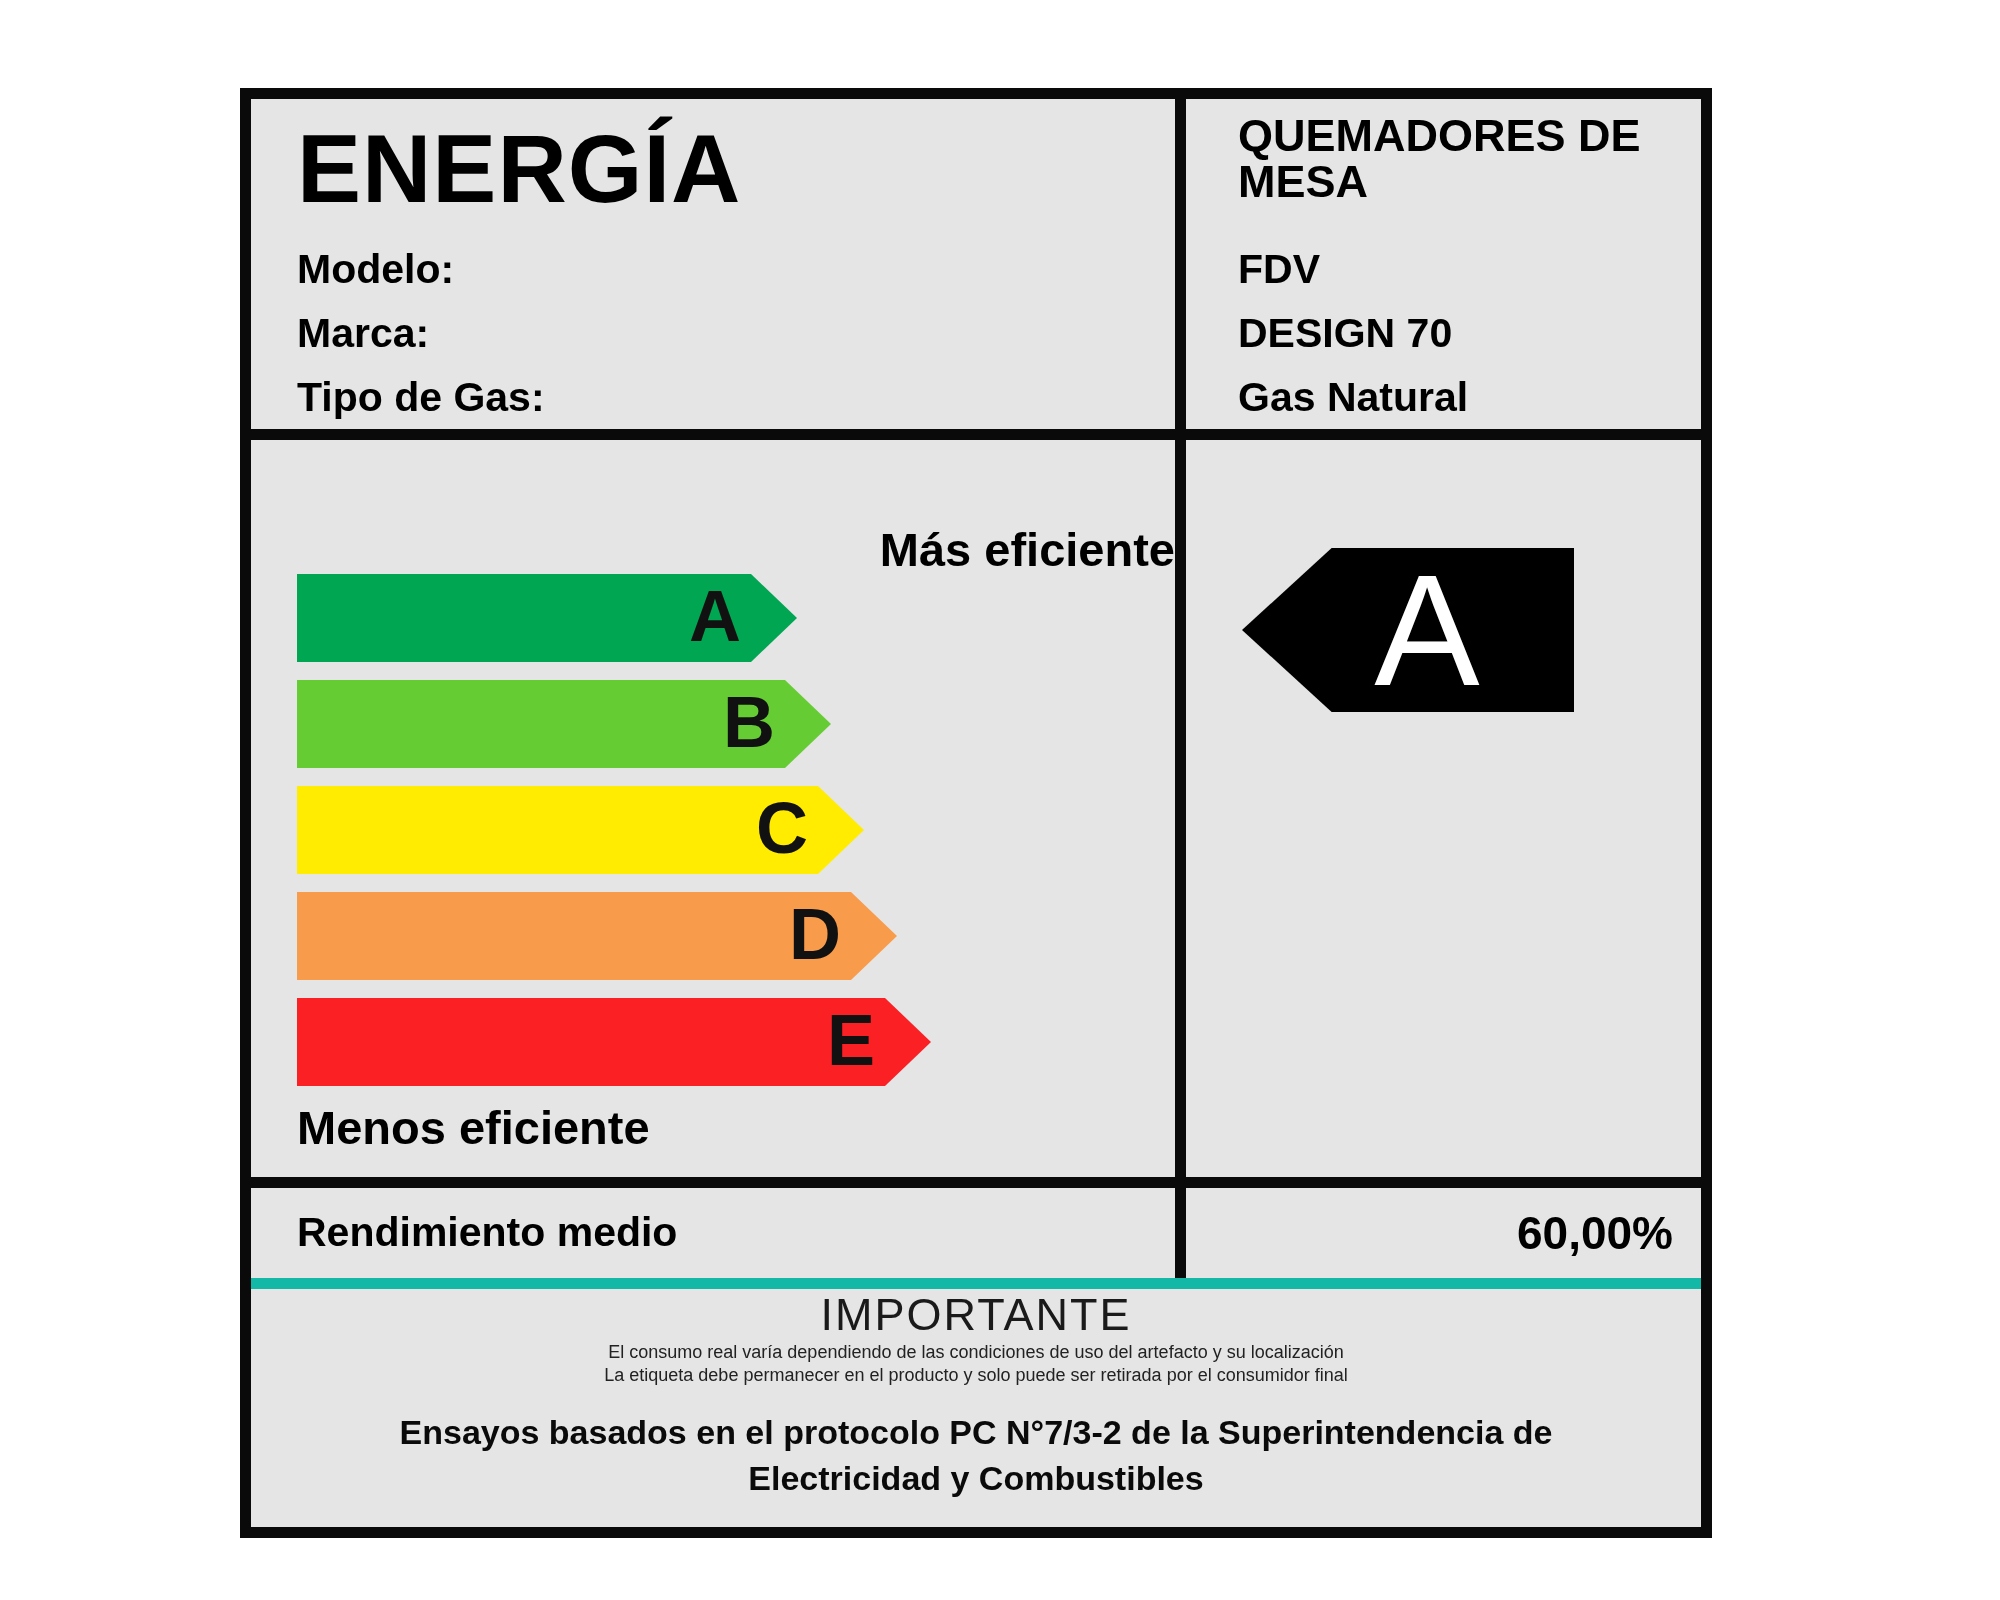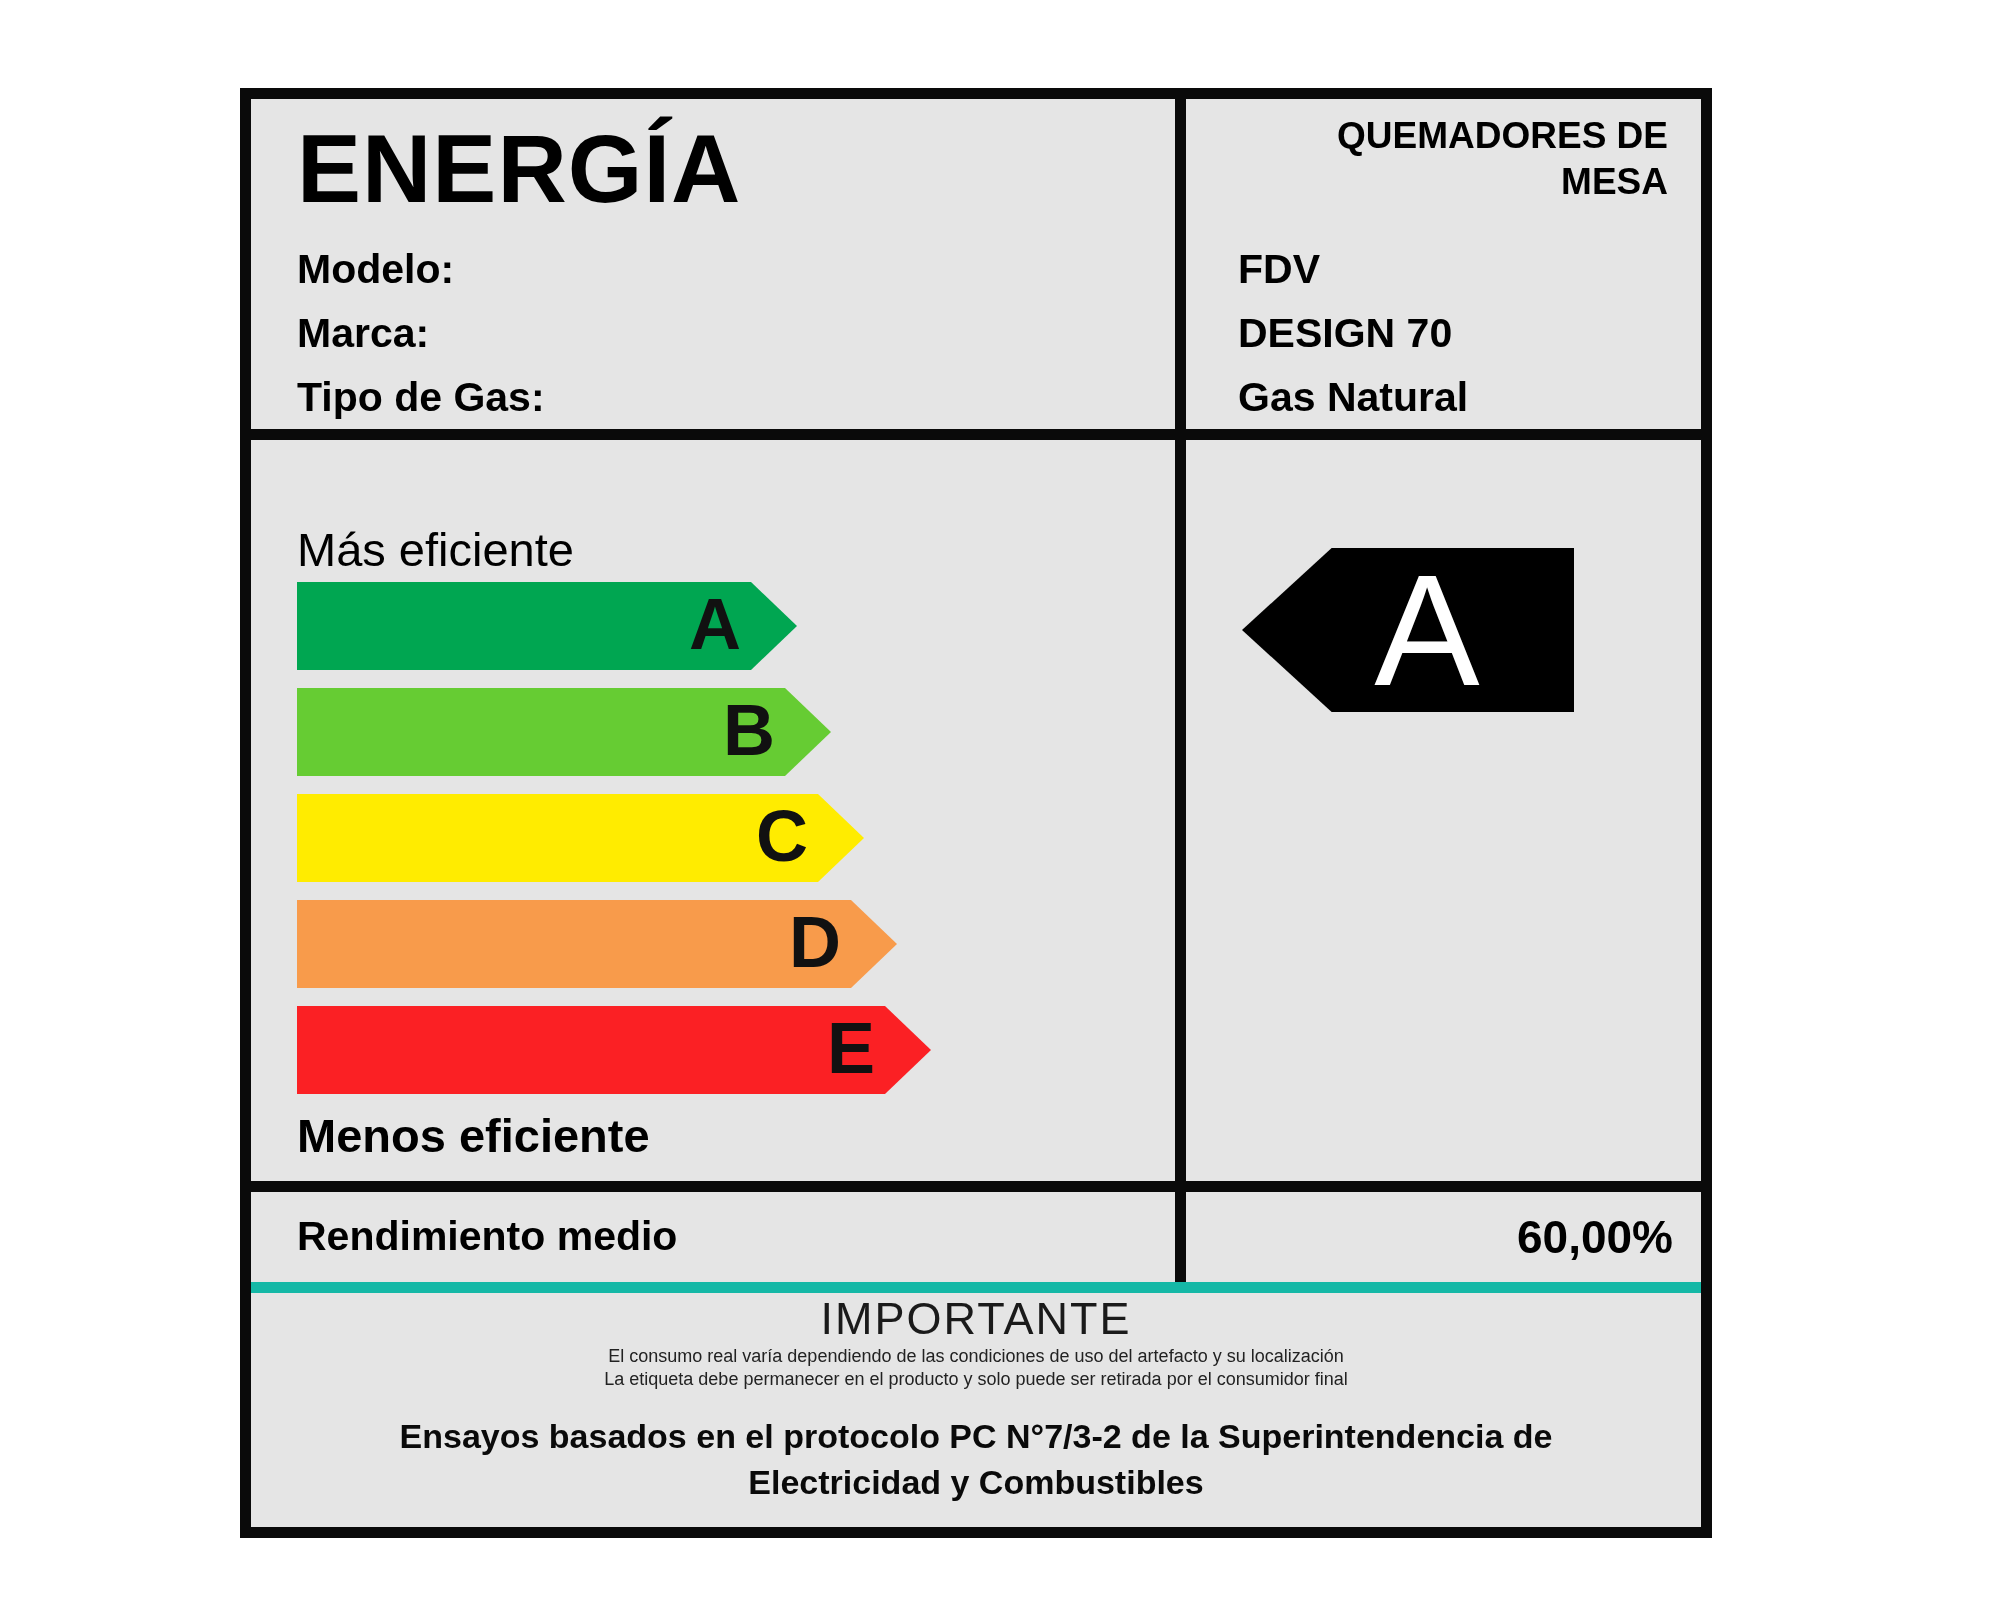--- a/index.html
+++ b/index.html
@@ -14,26 +14,26 @@
     display:flex; flex-direction:column;
   }
   
   .sec-header { flex:0 0 335px; box-sizing:border-box; border-bottom:11px solid #0a0a0a; display:flex; }
   .col-l { flex:0 0 935px; box-sizing:border-box; border-right:11px solid #0a0a0a; }
   .col-r { flex:1 1 auto; box-sizing:border-box; }
   .hdr-left { padding:10px 0 0 46px; }
   .h-title { font-size:96px; font-weight:bold; letter-spacing:1px; line-height:120px; height:128px; }
   .h-field { font-size:41px; font-weight:bold; line-height:64px; }
   .hdr-right { padding:14px 0 0 52px; }
-  .h-cat { font-size:37px; font-weight:bold; line-height:46px; height:124px; width:430px;text-align:right; }
+  .h-cat { font-size:45px; font-weight:bold; line-height:46px; height:124px; width:430px; }
   .h-val { font-size:41px; font-weight:bold; line-height:64px; }
   
   .sec-main { flex:1 1 auto; display:flex; min-height:0; }
   .main-left { padding:86px 0 0 46px; }
-  .scale-more { font-size:47px; font-weight:normal; line-height:48px; margin-bottom:8px; }
+  .scale-more { font-size:47px; font-weight:bold; line-height:48px; margin-bottom:0;text-align:right; }
   .arrow {
     height:88px; margin-bottom:18px; position:relative;
     clip-path:polygon(0 0, calc(100% - 46px) 0, 100% 50%, calc(100% - 46px) 100%, 0 100%);
   }
   .arrow .letter {
     position:absolute; right:56px; top:50%; transform:translateY(-52%);
     font-size:72px; font-weight:bold; color:#111;
   }
   .scale-less { font-size:47px; font-weight:bold; line-height:48px; margin-top:2px; }
   .main-right { padding:108px 0 0 56px; }

